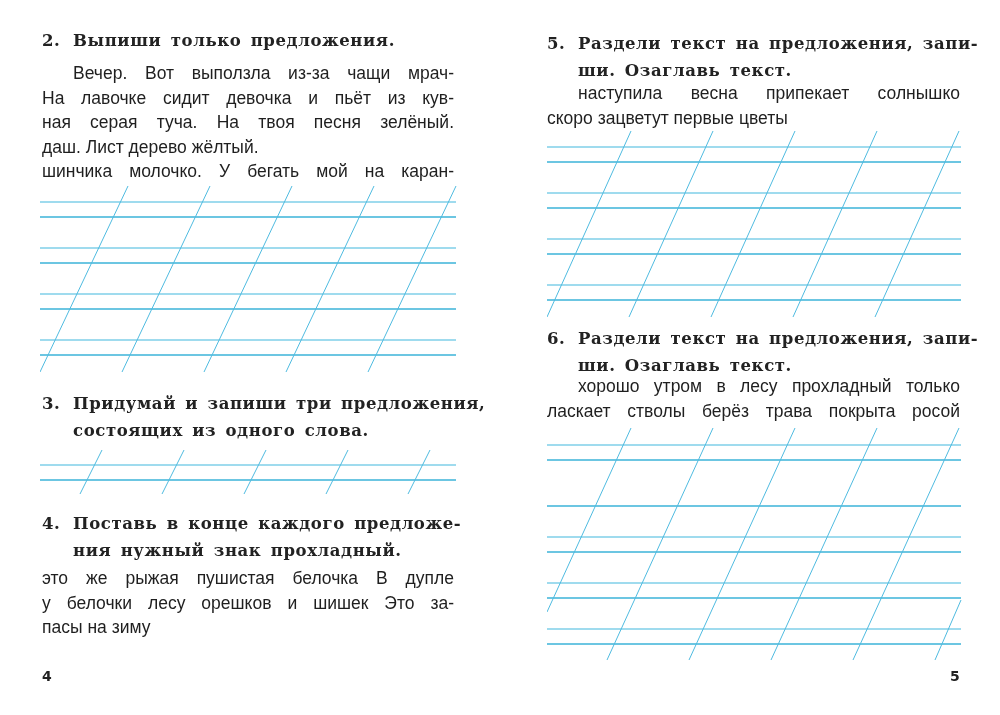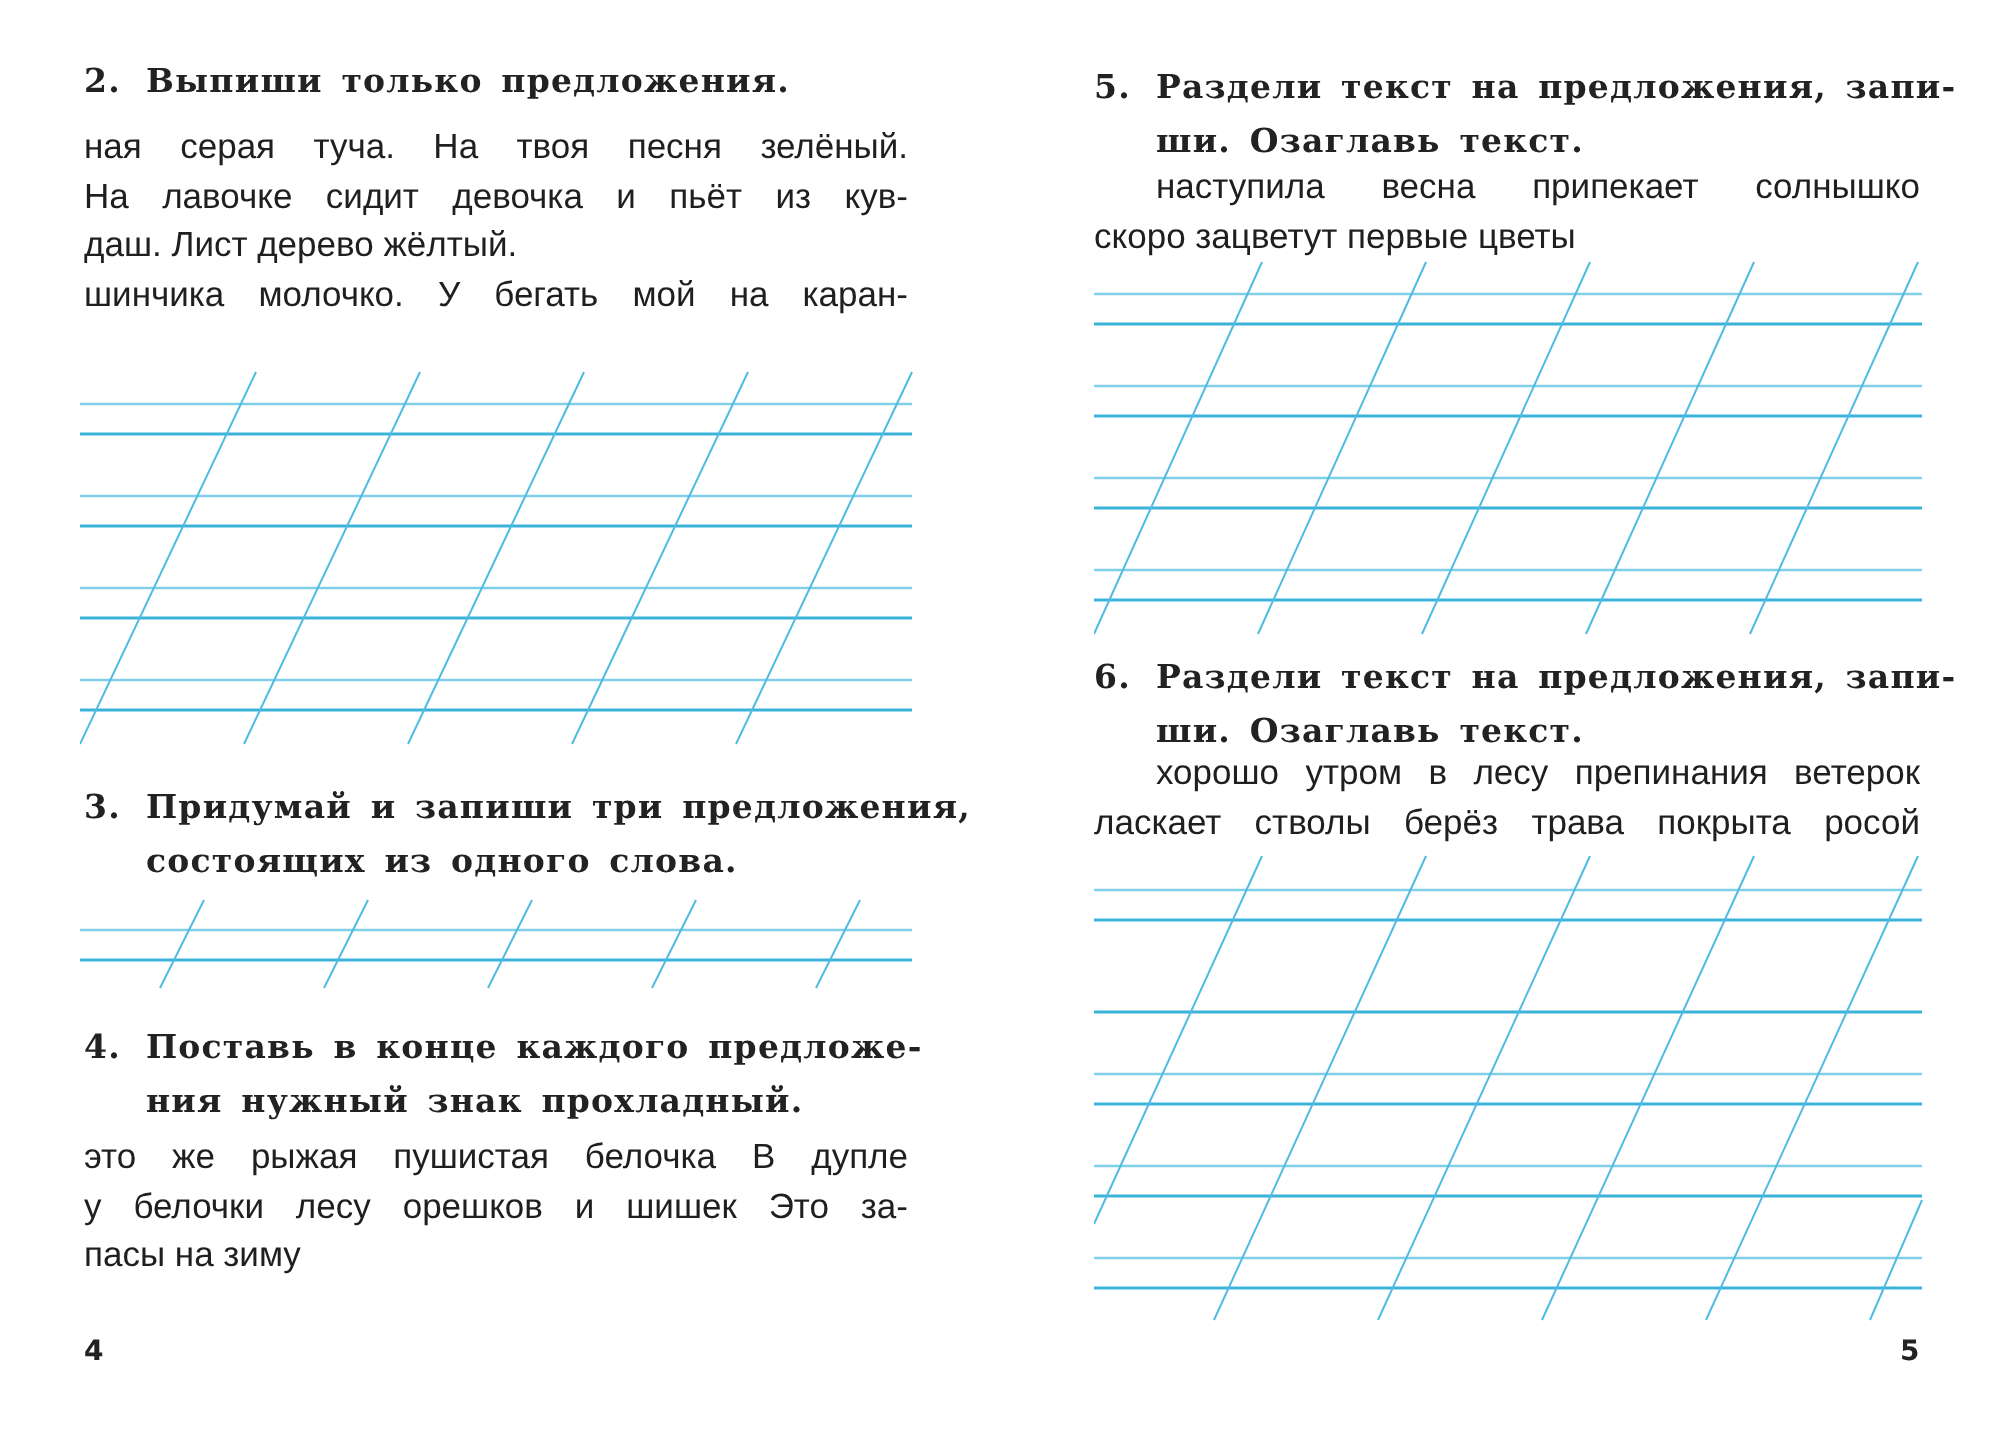--- a/index.html
+++ b/index.html
@@ -22,22 +22,23 @@
 
 <div class="page page-left">
 
   <div class="task-title" style="left:42px; top:27px; width:412px;">
     <span class="num">2.</span>
     <span style="display:block; padding-left:31px;">
       <span class="line last">Выпиши только предложения.</span>
     </span>
   </div>
   <div class="body-text" style="left:42px; top:61px; width:412px;">
+    <span class="line" style="padding-left:31px;">Вечер. Вот выползла из-за чащи мрач-</span>
+    <span class="line">На лавочке сидит девочка и пьёт из кув-</span>
     <span class="line">ная серая туча. На твоя песня зелёный.</span>
-    <span class="line">На лавочке сидит девочка и пьёт из кув-</span>
     <span class="line last">даш. Лист дерево жёлтый.</span>
     <span class="line">шинчика молочко. У бегать мой на каран-</span>
   </div>
 
   <svg class="grid" style="left:40px; top:182px;" width="420" height="195" viewBox="0 0 420 195">
     <g stroke="#7fcfe8" stroke-width="1.3">
       <line x1="0" y1="20" x2="416" y2="20"></line>
       <line x1="0" y1="66" x2="416" y2="66"></line>
       <line x1="0" y1="112" x2="416" y2="112"></line>
       <line x1="0" y1="158" x2="416" y2="158"></line>
@@ -130,21 +131,21 @@
   </svg>
 
   <div class="task-title" style="left:47px; top:325px; width:413px;">
     <span class="num">6.</span>
     <span style="display:block; padding-left:31px;">
       <span class="line">Раздели текст на предложения, запи-</span>
       <span class="line last">ши. Озаглавь текст.</span>
     </span>
   </div>
   <div class="body-text" style="left:47px; top:374px; width:413px;">
-    <span class="line" style="padding-left:31px;">хорошо утром в лесу препинания ветерок</span>
+    <span class="line" style="padding-left:31px;">хорошо утром в лесу прохладный только</span>
     <span class="line">ласкает стволы берёз трава покрыта росой</span>
   </div>
 
   <svg class="grid" style="left:47px; top:424px;" width="420" height="240" viewBox="0 0 420 240">
     <g stroke="#7fcfe8" stroke-width="1.3">
       <line x1="0" y1="21" x2="414" y2="21"></line>
       <line x1="0" y1="113" x2="414" y2="113"></line>
       <line x1="0" y1="159" x2="414" y2="159"></line>
       <line x1="0" y1="205" x2="414" y2="205"></line>
     </g>

